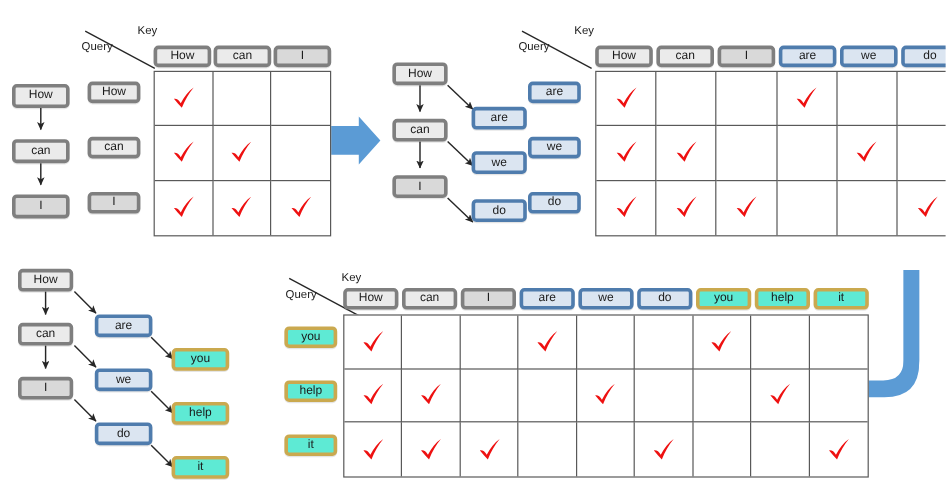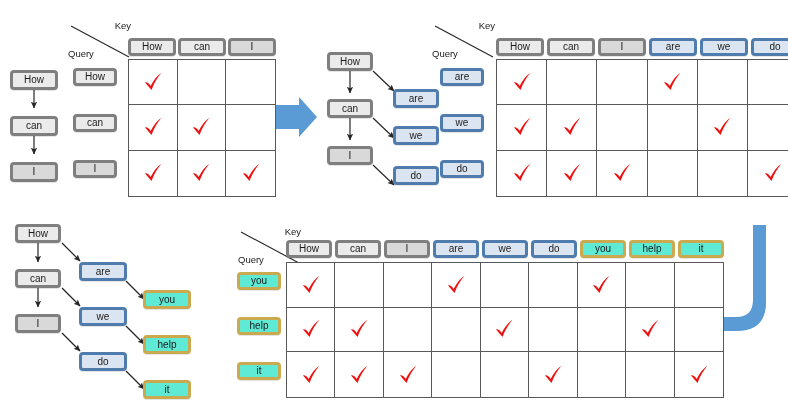--- a/index.html
+++ b/index.html
@@ -69,21 +69,21 @@
 
   
   .corner { position: absolute; width: 64px; height: 40px; }
   .corner .kq-key, .corner .kq-query {
     position: absolute;
     font-size: 9.5px;
     color: #1a1a1a;
     white-space: nowrap;
   }
   .corner .kq-key { right: 1px; top: 0px; margin-left: 12px; }
-  .corner .kq-query { left: 0px; bottom: 1px; }
+  .corner .kq-query { left: 0px; bottom: 15px; }
   .corner svg { position: absolute; left: 0; top: 0; }
 
   
   .svg-layer { position: absolute; left: 0; top: 0; width: 788px; height: 402px; pointer-events: none; }
 </style>
 </head>
 <body>
 
 <div class="stage">
 

